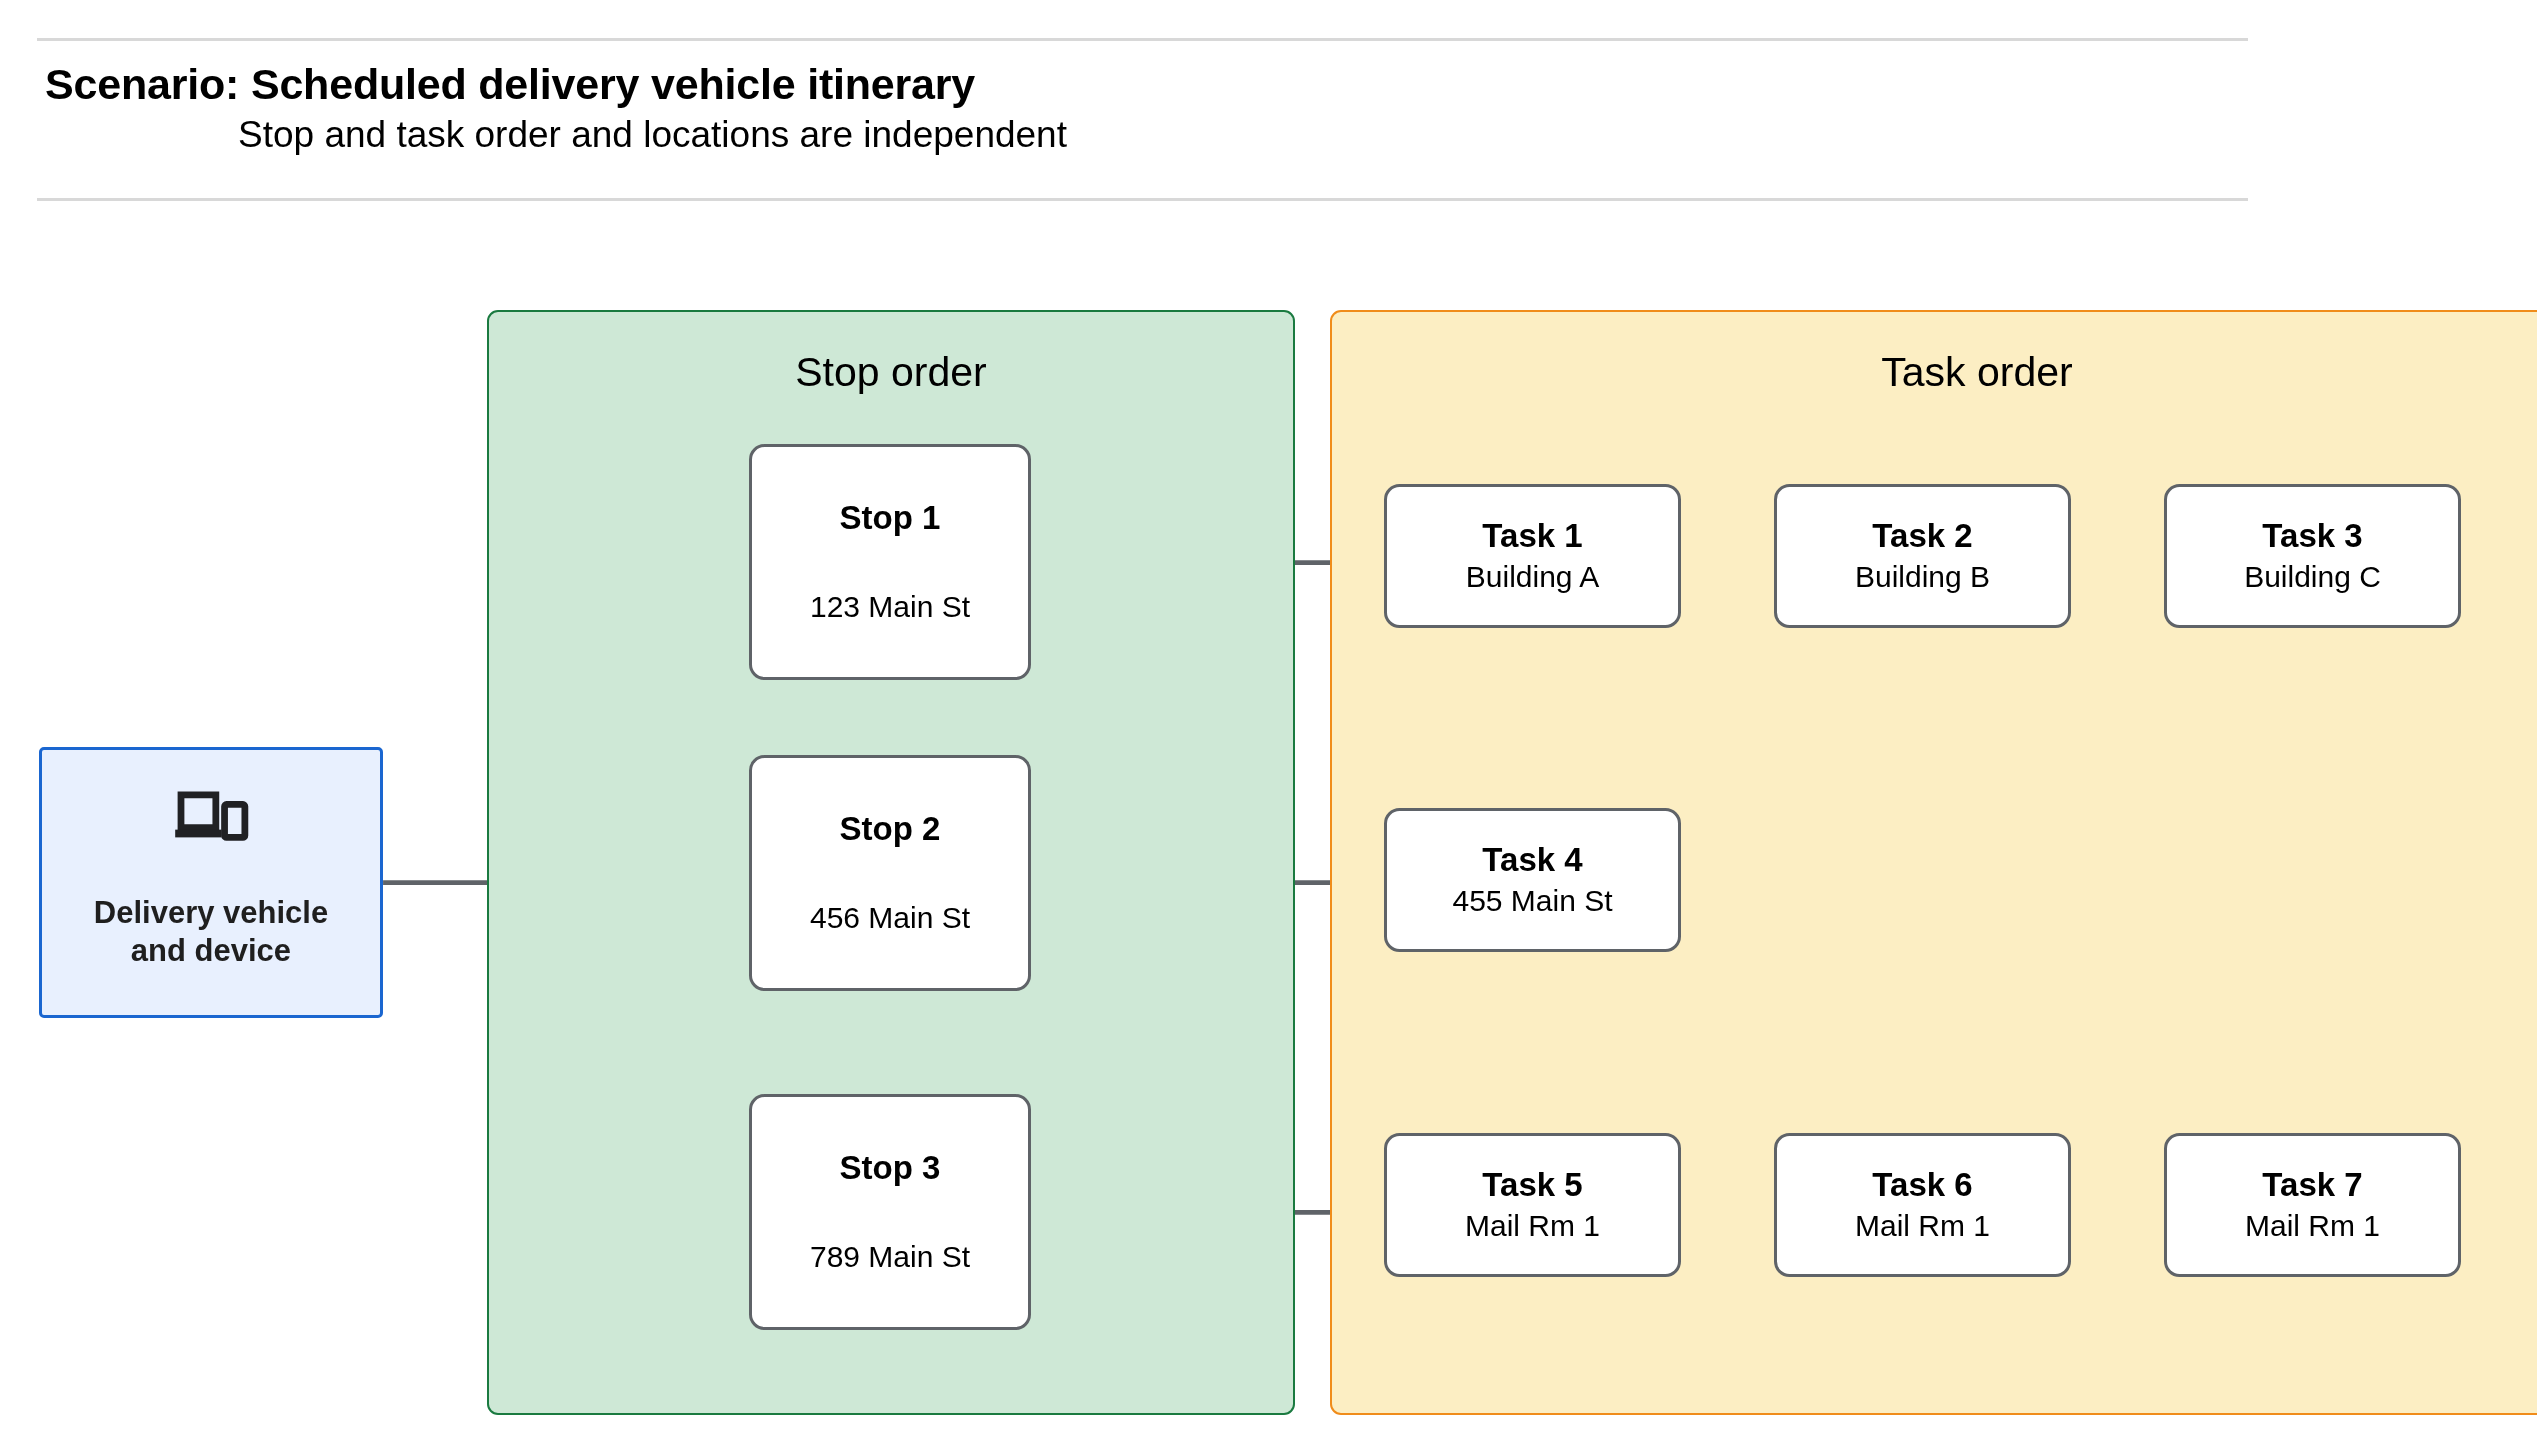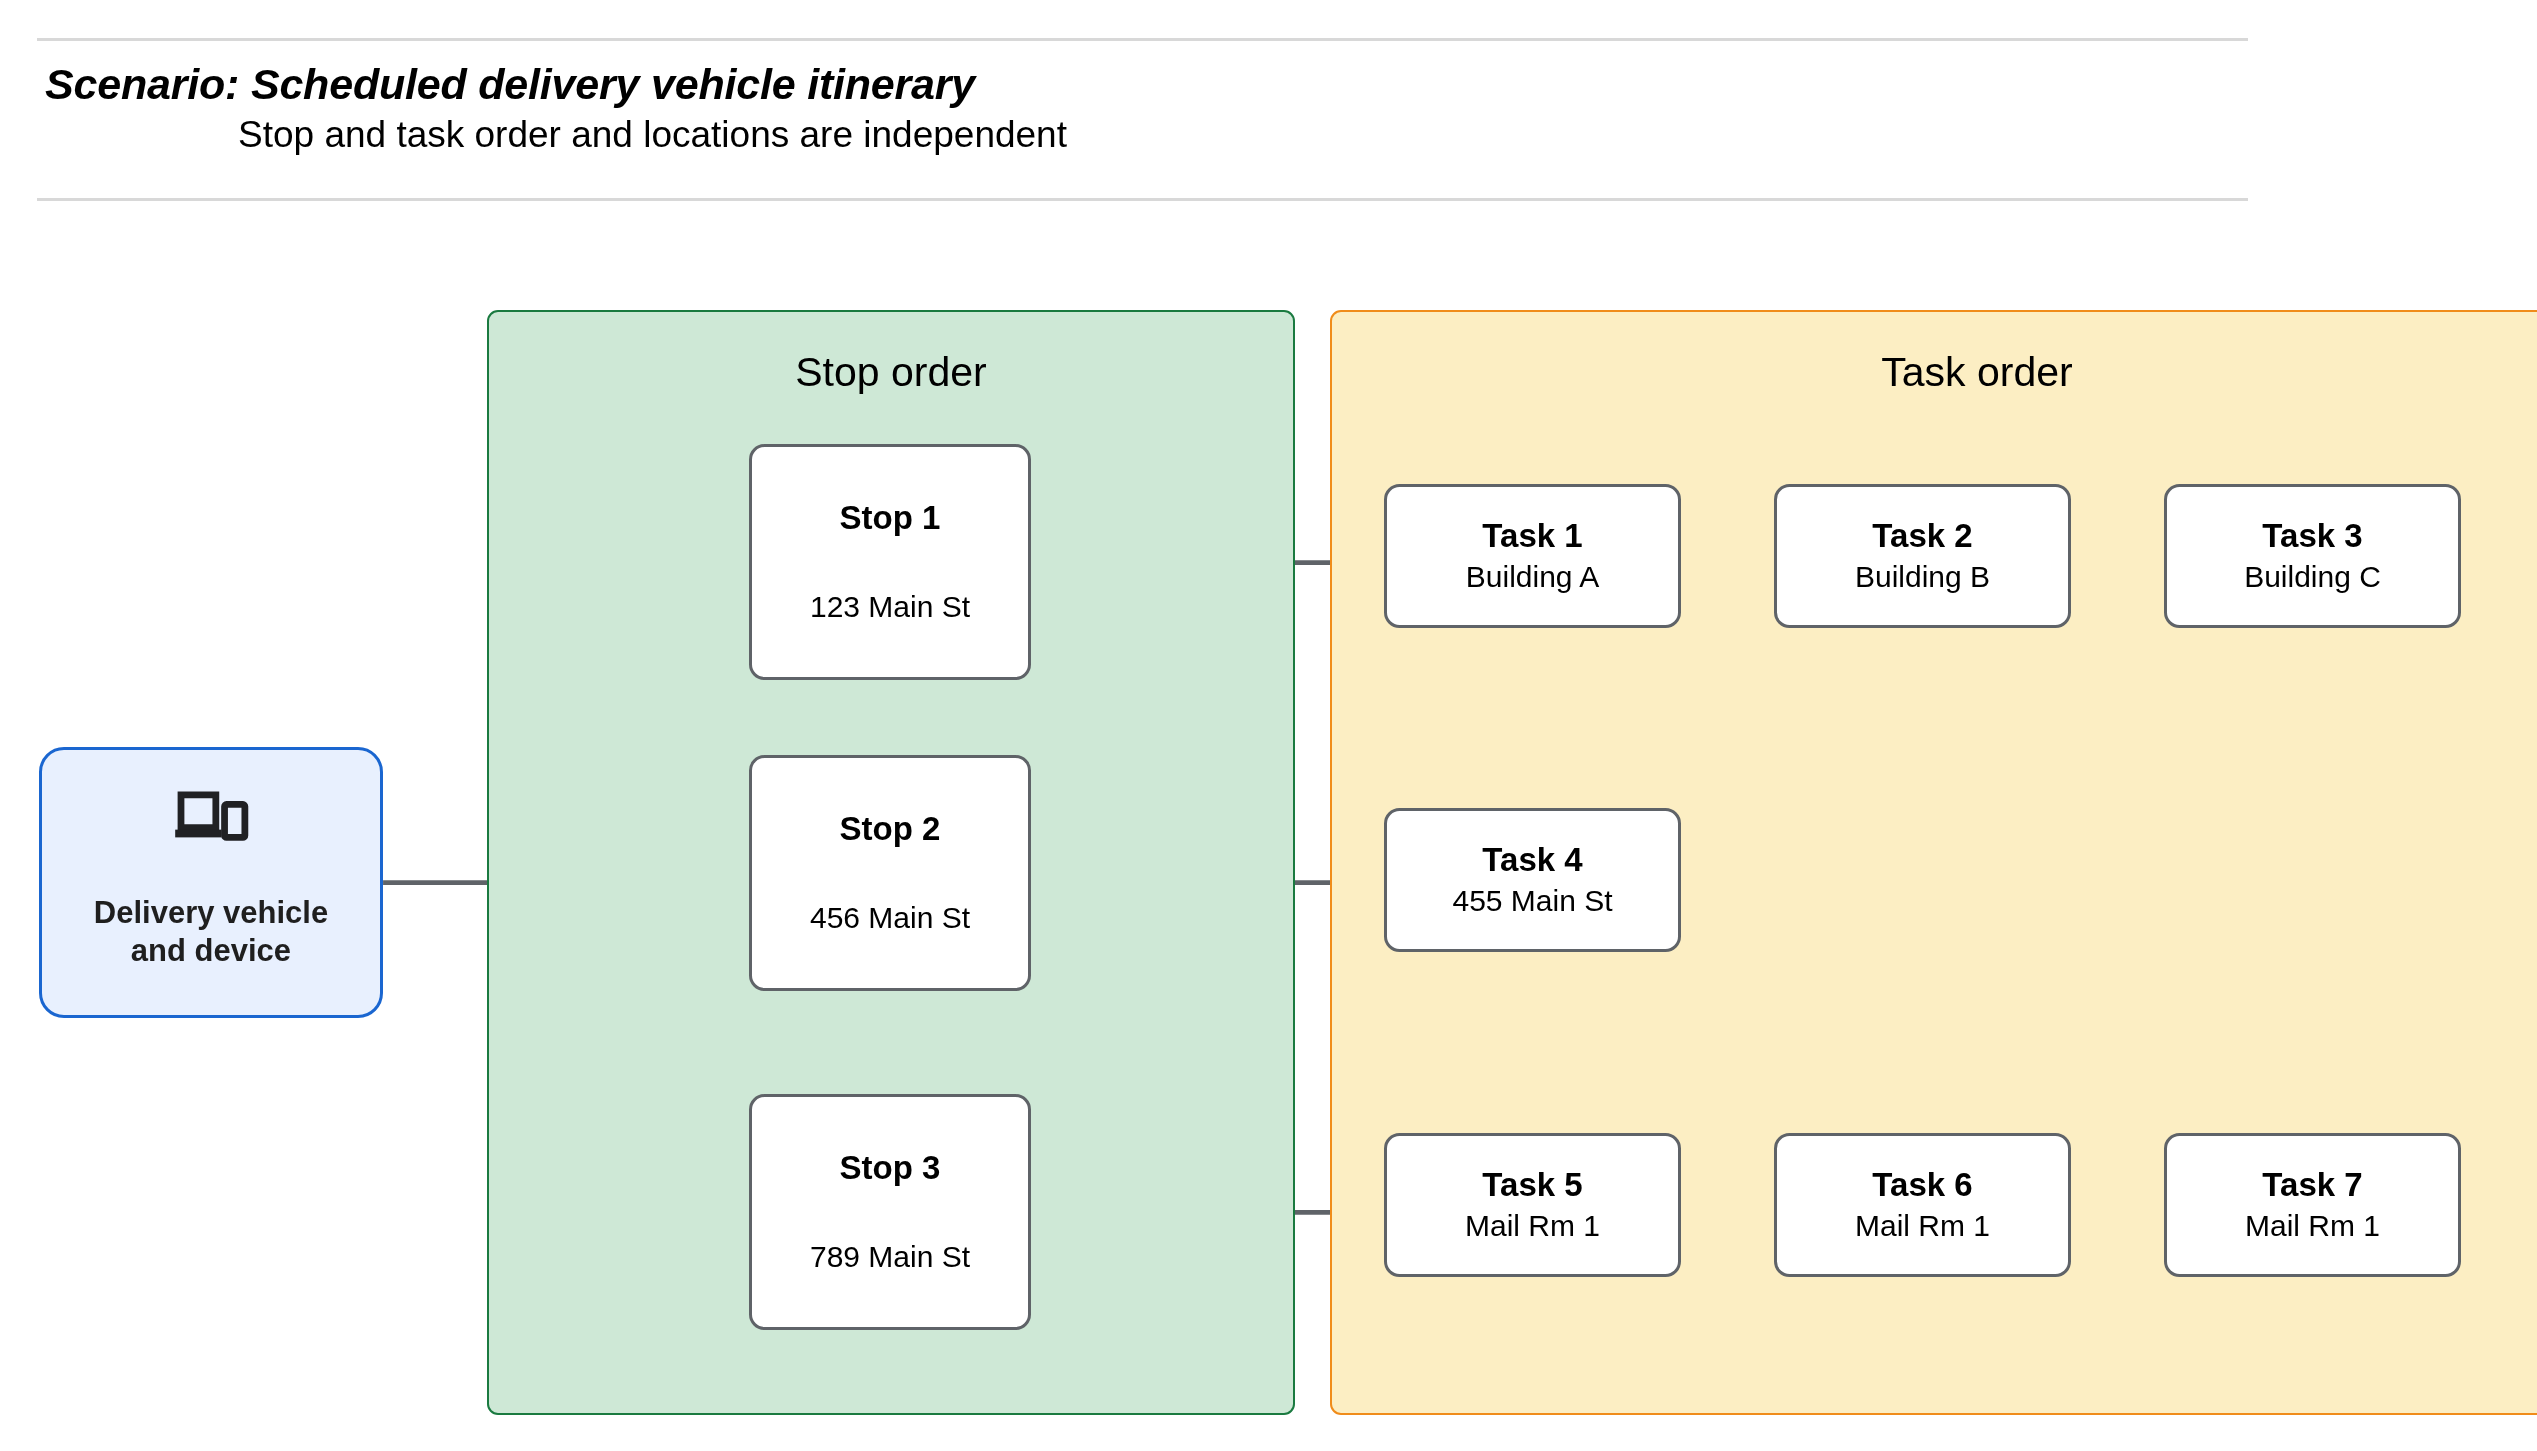--- a/index.html
+++ b/index.html
@@ -30,21 +30,20 @@
 
   #scenario-title {
     position: absolute;
     left: 45px;
     top: 60px;
     font-size: 43px;
     font-weight: bold;
     color: #000000;
     letter-spacing: -0.2px;
     white-space: nowrap;
-    font-style: italic;
   }
   #scenario-subtitle {
     position: absolute;
     left: 238px;
     top: 114px;
     font-size: 37px;
     font-weight: normal;
     color: #000000;
     white-space: nowrap;
   }
@@ -92,21 +91,21 @@
 
   
   #device-node {
     position: absolute;
     left: 39px;
     top: 747px;
     width: 344px;
     height: 271px;
     background: #e8f0fe;
     border: 3.9px solid #1a66d0;
-    border-radius: 25px;
+    border-radius: 5px;
     display: flex;
     flex-direction: column;
     align-items: center;
     justify-content: center;
   }
   #device-icon {
     width: 76px;
     height: 60px;
     margin-top: -5.8px;
     margin-bottom: 45px;

